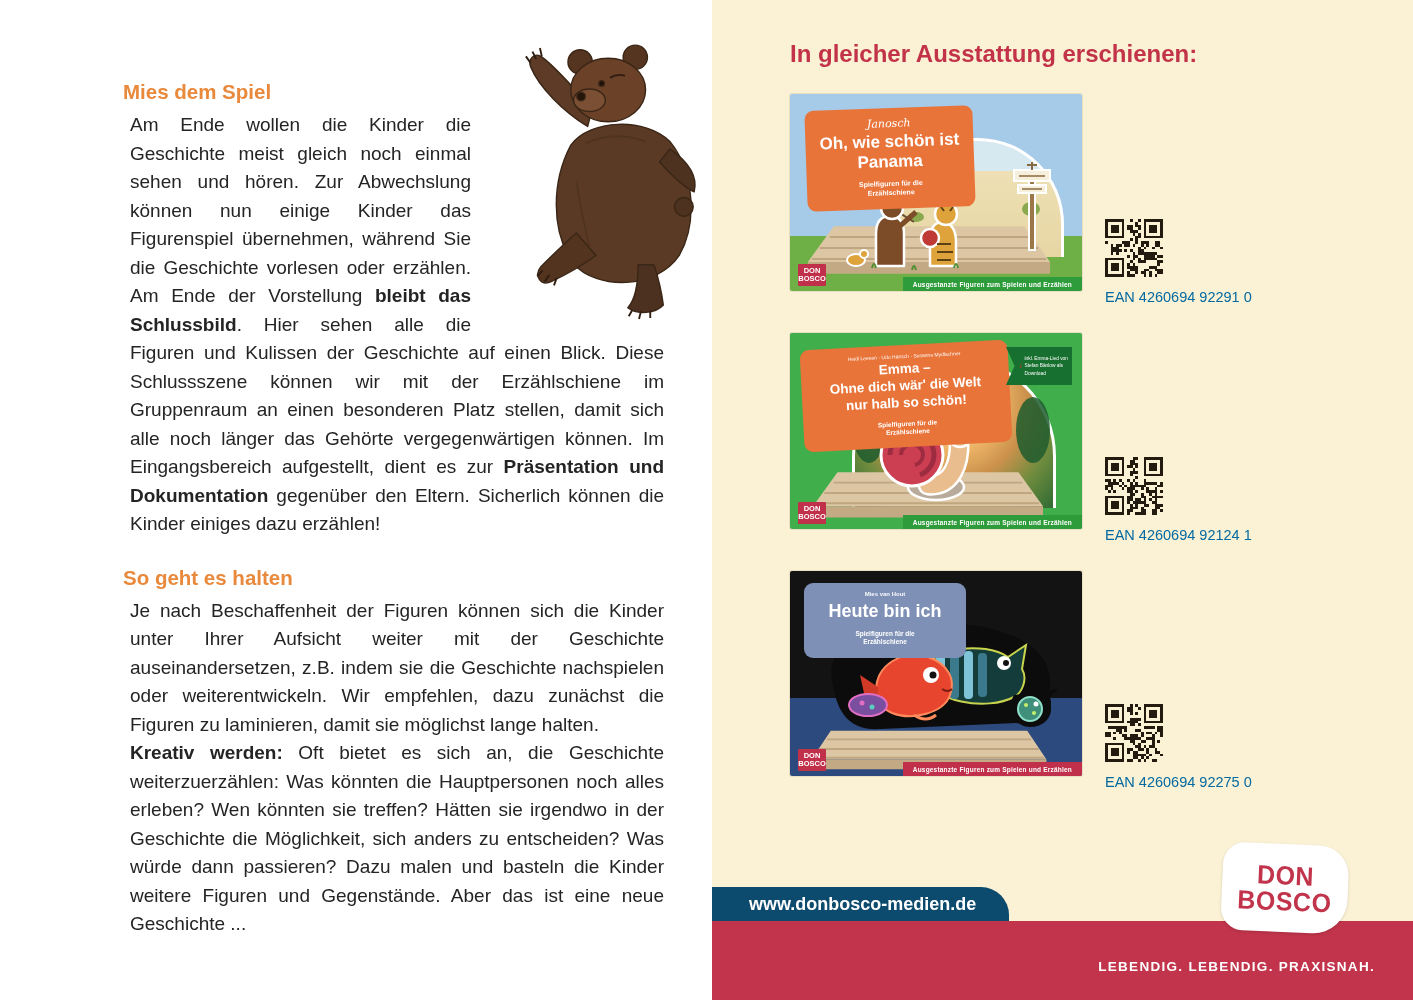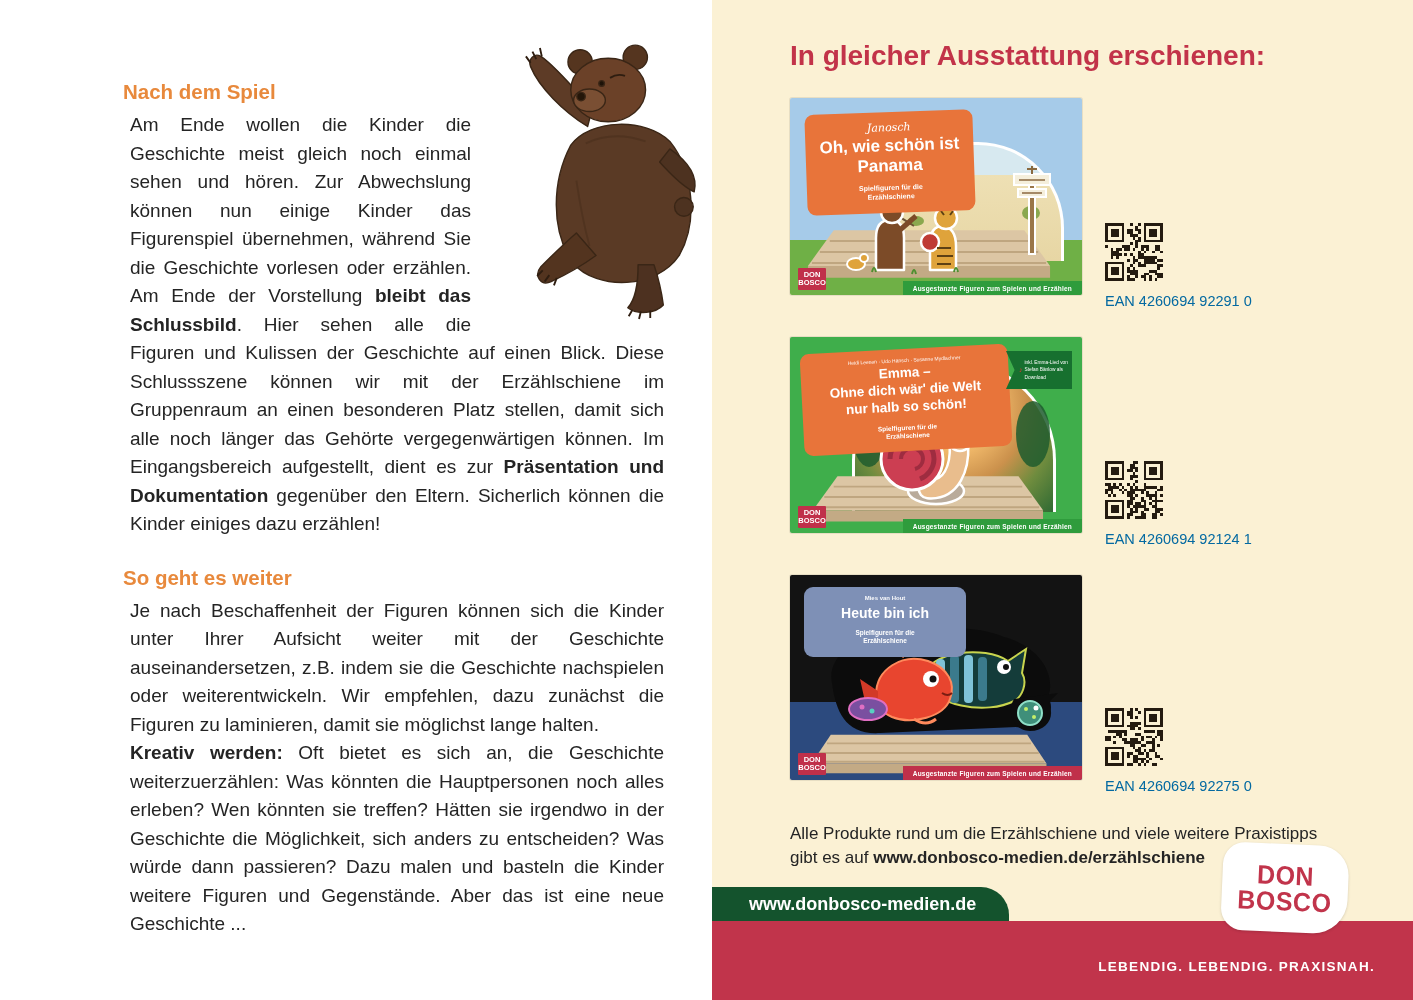--- a/index.html
+++ b/index.html
@@ -10,21 +10,21 @@
   .left-content{position:absolute;left:123px;top:80px;width:548px;}
   .section-heading{font-size:20.5px;font-weight:bold;color:#e8893c;margin:0 0 7px 0;}
   .body-par{font-size:19px;line-height:1.5;text-align:justify;color:#242424;margin:7px;}
   .bold{font-weight:bold;}
   .bear-spacer{float:right;width:193px;height:202px;}
   .bear-illu{position:absolute;top:-52px;right:-40px;width:215px;height:296px;}
   .section2{margin-top:27px;}
   
   .right-half{position:absolute;left:712px;top:0;width:701px;height:1000px;background:#fbf1d4;}
   .right-content{position:absolute;left:78px;top:40px;width:578px;}
-  .right-heading{font-size:28px;font-weight:bold;color:#c23349;margin:0 0 26px 0;}
+  .right-heading{font-size:24px;font-weight:bold;color:#c23349;margin:0 0 26px 0;}
   .product-row{display:flex;align-items:flex-end;margin-bottom:42px;}
   .card{position:relative;flex:0 0 292px;width:292px;overflow:hidden;border-radius:2px;
         box-shadow:0 0 0 1px rgba(0,0,0,.08);}
   .card1{height:197px;background:linear-gradient(180deg,#a6cbe9 0%,#a6cbe9 72%,#6fb046 72%,#6fb046 100%);}
   .card2{height:196px;background:#3fae4b;}
   .card3{height:205px;background:linear-gradient(180deg,#131313 0%,#131313 62%,#2c4a7e 62%,#2c4a7e 100%);}
   .qr-col{margin-left:23px;transform:translateY(14px);}
   .qr{width:58px;height:58px;}
   .ean{margin-top:12px;font-size:14.5px;color:#0369a1;white-space:nowrap;}
   
@@ -39,41 +39,41 @@
   .label-blue{background:#7e90b6;}
   .card1 .label{left:16px;top:14px;width:152px;padding:9px 8px 12px;transform:rotate(-2deg);}
   .card2 .label{left:12px;top:12px;width:192px;padding:8px 8px 10px;transform:rotate(-3deg);}
   .card3 .label{left:14px;top:12px;width:150px;padding:8px 6px 11px;}
   .lbl-script{font-family:"DejaVu Serif",serif;font-style:italic;font-size:11px;}
   .lbl-title-lg{font-size:17px;font-weight:bold;line-height:1.15;margin-top:2px;}
   .lbl-sub{font-size:7px;font-weight:bold;margin:8px auto 0;max-width:100px;line-height:1.3;}
   .lbl-authors{font-size:5px;opacity:.95;}
   .lbl-title-md{font-size:13.5px;font-weight:bold;line-height:1.25;margin-top:2px;}
   .lbl-author3{font-size:6px;font-weight:bold;opacity:.95;}
-  .lbl-title3{font-size:14px;font-weight:bold;margin-top:4px;}
+  .lbl-title3{font-size:18px;font-weight:bold;margin-top:4px;}
   .backdrop1{position:absolute;left:96px;top:44px;width:172px;height:116px;border:3px solid #fff;border-bottom:none;
              border-radius:86px 86px 0 0;background:linear-gradient(180deg,#d7e9f0 0%,#d7e9f0 26%,#eee0b4 26%,#e7d6a4 100%);}
   .bush{position:absolute;background:#8aa84e;border-radius:50%;}
   .backdrop2{position:absolute;left:62px;top:24px;width:198px;height:148px;border:3px solid #fff;border-bottom:none;
              border-radius:99px 99px 0 0;
              background:radial-gradient(ellipse at 50% 28%,#f8dd9d 0%,#eeb668 32%,#cb914c 52%,#6f8c3e 74%,#2f6a33 100%);}
   .foliage{position:absolute;background:#1f5c2e;border-radius:50%;opacity:.85;}
   .plank{position:absolute;}
   .ribbon{position:absolute;right:10px;top:14px;width:66px;height:38px;background:#17702f;color:#fff;
           clip-path:polygon(0 0,100% 0,100% 100%,0 100%,13% 50%);
           font-size:4.8px;line-height:1.5;display:flex;align-items:center;padding-left:13px;box-sizing:border-box;}
   .ribbon .note{color:#e0302f;font-size:7px;margin-right:2px;}
   .figures{position:absolute;left:52px;top:88px;width:138px;height:90px;}
   .signpost{position:absolute;left:220px;top:66px;width:44px;height:100px;}
   .snail{position:absolute;left:66px;top:58px;width:156px;height:114px;}
   .fishart{position:absolute;left:28px;top:46px;width:242px;height:122px;}
   
   .footer-note{font-size:17px;line-height:1.4;color:#242424;margin-top:0;}
   .band{position:absolute;left:0;bottom:0;width:100%;height:79px;background:#c1344b;}
-  .url-tab{position:absolute;left:0;bottom:79px;width:297px;height:34px;background:#14532d;
+  .url-tab{position:absolute;left:0;bottom:79px;width:297px;height:34px;background:#0c4a6e;
            border-top-right-radius:28px;margin-top:10px;}
   .url-tab .txt{display:block;padding-left:37px;font-size:18px;font-weight:bold;color:#fff;line-height:34px;}
   .db-logo{position:absolute;right:65px;bottom:68px;width:126px;height:88px;background:#fff;
            border-radius:22px 30px 34px 22px;transform:rotate(2.5deg);
            display:flex;flex-direction:column;align-items:center;justify-content:center;
            color:#c1344b;font-weight:bold;box-shadow:0 1px 3px rgba(0,0,0,.15);}
   .db-logo .l1,.db-logo .l2{font-size:25px;line-height:1.05;letter-spacing:.5px;transform:scaleY(1.05);}
   .tagline{position:absolute;right:38px;bottom:26px;color:#fff;font-weight:bold;font-size:13.5px;letter-spacing:1.3px;}
 </style>
 </head>
@@ -99,27 +99,27 @@
           <path d="M186,126 C206,140 216,156 212,172 C199,166 184,150 175,140 Z" fill="#4d3220"></path>
           <path d="M86,216 C70,230 56,244 48,252 C40,262 48,273 59,268 C76,260 96,248 107,240 Z" fill="#53341f"></path>
           <path d="M50,256 l-6,6 M57,261 l-5,7 M65,264 l-3,8" stroke="#2e1d10" stroke-width="2" fill="none"></path>
           <path d="M152,250 C152,270 150,286 141,296 C151,304 171,302 179,293 C177,278 173,262 169,250 Z" fill="#4d3120"></path>
           <path d="M146,298 l-4,7 M155,300 l-2,8 M165,299 l0,8" stroke="#2e1d10" stroke-width="2" fill="none"></path>
           <circle cx="201" cy="188" r="10" fill="#4d3220"></circle>
           <path d="M96,120 q30,-14 64,-2 M86,160 q6,40 14,70" fill="none" stroke="#4a2f1c" stroke-width="2" opacity=".6"></path>
         </g>
       </svg>
 
-      <h1 class="section-heading">Nach dem Spiel</h1>
+      <h1 class="section-heading">Mies dem Spiel</h1>
       <p class="body-par">
         <span class="bear-spacer"></span><span>Am Ende wollen die Kinder die Geschichte meist gleich noch einmal sehen und hören. Zur Abwechslung können nun einige Kinder das Figurenspiel übernehmen, während Sie die Geschichte vorlesen oder erzählen. Am Ende der Vorstellung </span><span class="bold">bleibt das Schlussbild</span><span>. Hier sehen alle die Figuren und Kulissen der Geschichte auf einen Blick. Diese Schlussszene können wir mit der Erzählschiene im Gruppenraum an einen besonderen Platz stellen, damit sich alle noch länger das Gehörte vergegenwärtigen können. Im Eingangsbereich aufgestellt, dient es zur </span><span class="bold">Präsentation und Dokumentation</span><span> gegenüber den Eltern. Sicherlich können die Kinder einiges dazu erzählen!</span>
       </p>
 
       <div class="section2">
-        <h1 class="section-heading">So geht es weiter</h1>
+        <h1 class="section-heading">So geht es halten</h1>
         <p class="body-par">
           <span>Je nach Beschaffenheit der Figuren können sich die Kinder unter Ihrer Aufsicht weiter mit der Geschichte auseinandersetzen, z.B. indem sie die Geschichte nachspielen oder weiterentwickeln. Wir empfehlen, dazu zunächst die Figuren zu laminieren, damit sie möglichst lange halten.</span><br>
           <span class="bold">Kreativ werden:</span><span> Oft bietet es sich an, die Geschichte weiterzuerzählen: Was könnten die Hauptpersonen noch alles erleben? Wen könnten sie treffen? Hätten sie irgendwo in der Geschichte die Möglichkeit, sich anders zu entscheiden? Was würde dann passieren? Dazu malen und basteln die Kinder weitere Figuren und Gegenstände. Aber das ist eine neue Geschichte ...</span>
         </p>
       </div>
     </div>
   </div>
 
   <div class="right-half">
     <div class="right-content">
@@ -662,24 +662,20 @@
                 <rect x="15" y="1" width="5" height="5" fill="#fbf1d4"></rect>
                 <rect x="16" y="2" width="3" height="3"></rect>
                 <rect x="0" y="14" width="7" height="7"></rect>
                 <rect x="1" y="15" width="5" height="5" fill="#fbf1d4"></rect>
                 <rect x="2" y="16" width="3" height="3"></rect>
               </svg></div>
           <div class="ean">EAN 4260694 92275 0</div>
         </div>
       </div>
 
-      <p class="footer-note">
-        <span>Alle Produkte rund um die Erzählschiene und viele weitere Praxistipps</span><br>
-        <span>gibt es auf </span><span class="bold">www.donbosco-medien.de/erzählschiene</span>
-      </p>
     </div>
 
     <div class="band"></div>
     <div class="url-tab">
       <span class="txt">www.donbosco-medien.de</span>
     </div>
     <div class="db-logo">
       <div class="l1">DON</div>
       <div class="l2">BOSCO</div>
     </div>

